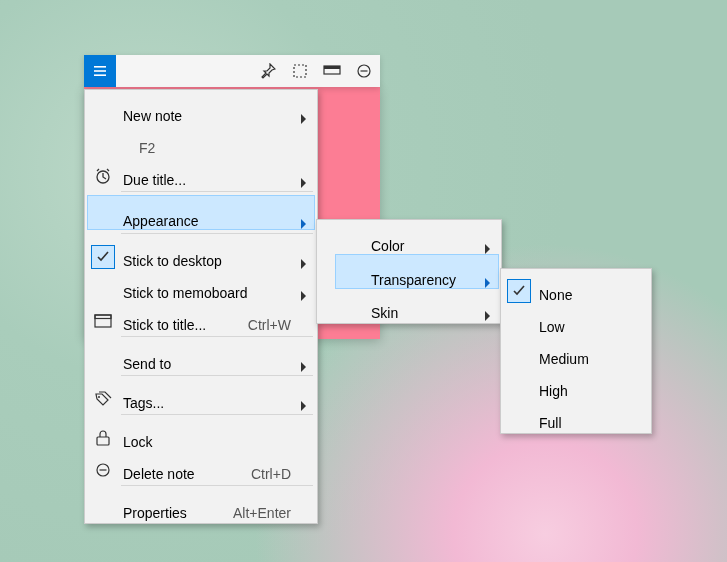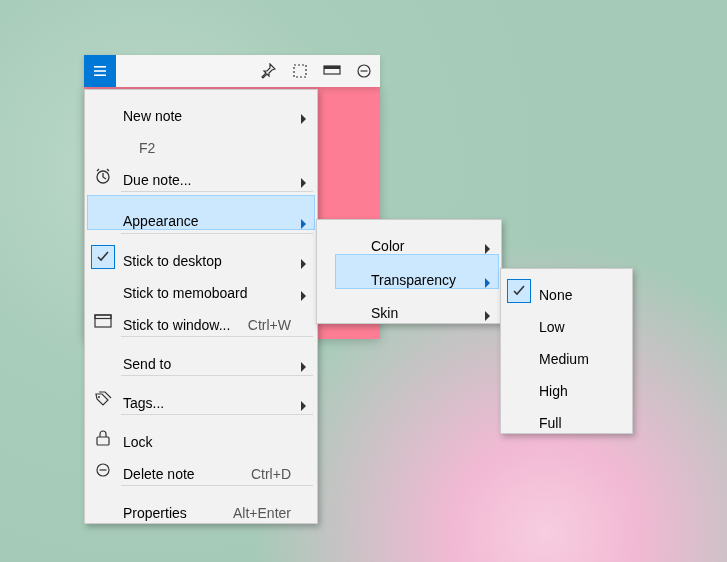--- a/index.html
+++ b/index.html
@@ -83,21 +83,21 @@
   .mi-arrow svg path { fill: #333; }
   .menu-item.hover .mi-arrow svg path { fill: #0a64c2; }
   .sep {
     height: 1px;
     background: #d6d6d6;
     margin: 3px 2px 3px 34px;
   }
 
   .menu-main { left: 84px; top: 89px; width: 234px; }
   .menu-sub1 { left: 316px; top: 219px; width: 186px; padding-left: 18px; }
-  .menu-sub2 { left: 500px; top: 268px; width: 133px; }
+  .menu-sub2 { left: 500px; top: 268px; width: 152px; }
 </style>
 </head>
 <body>
 
 <div class="note-body"></div>
 
 <div class="toolbar">
   <div class="hamburger">
     <svg width="16" height="16" viewBox="0 0 16 16">
       <rect x="2" y="3" width="12" height="1.6" fill="#fff"></rect>
@@ -149,21 +149,21 @@
   </div>
 
   <div class="menu-item">
     <span class="mi-icon">
       <svg width="18" height="18" viewBox="0 0 18 18">
           <circle cx="9" cy="10" r="6" fill="none" stroke="#333" stroke-width="1.3"></circle>
           <path d="M9 6v4l3 2" fill="none" stroke="#333" stroke-width="1.3"></path>
           <path d="M3 4l2-2M15 4l-2-2" stroke="#333" stroke-width="1.3"></path>
         </svg>
     </span>
-    <span class="mi-label">Due note...</span>
+    <span class="mi-label">Due title...</span>
     <span class="mi-arrow">
         <svg width="6" height="10" viewBox="0 0 6 10">
           <path d="M0 0l5 5-5 5z"></path>
         </svg>
       </span>
   </div>
 
   <div class="sep"></div>
 
   <div class="menu-item hover">
@@ -202,21 +202,21 @@
       </span>
   </div>
 
   <div class="menu-item">
     <span class="mi-icon">
       <svg width="18" height="14" viewBox="0 0 18 14">
           <rect x="1" y="1" width="16" height="12" fill="none" stroke="#333" stroke-width="1.2"></rect>
           <rect x="1" y="1" width="16" height="3.5" fill="none" stroke="#333" stroke-width="1.2"></rect>
         </svg>
     </span>
-    <span class="mi-label">Stick to window...</span>
+    <span class="mi-label">Stick to title...</span>
     <span class="mi-accel">Ctrl+W</span>
     <span class="mi-arrow"></span>
   </div>
 
   <div class="sep"></div>
 
   <div class="menu-item">
     <span class="mi-icon"></span>
     <span class="mi-label">Send to</span>
     <span class="mi-arrow">

